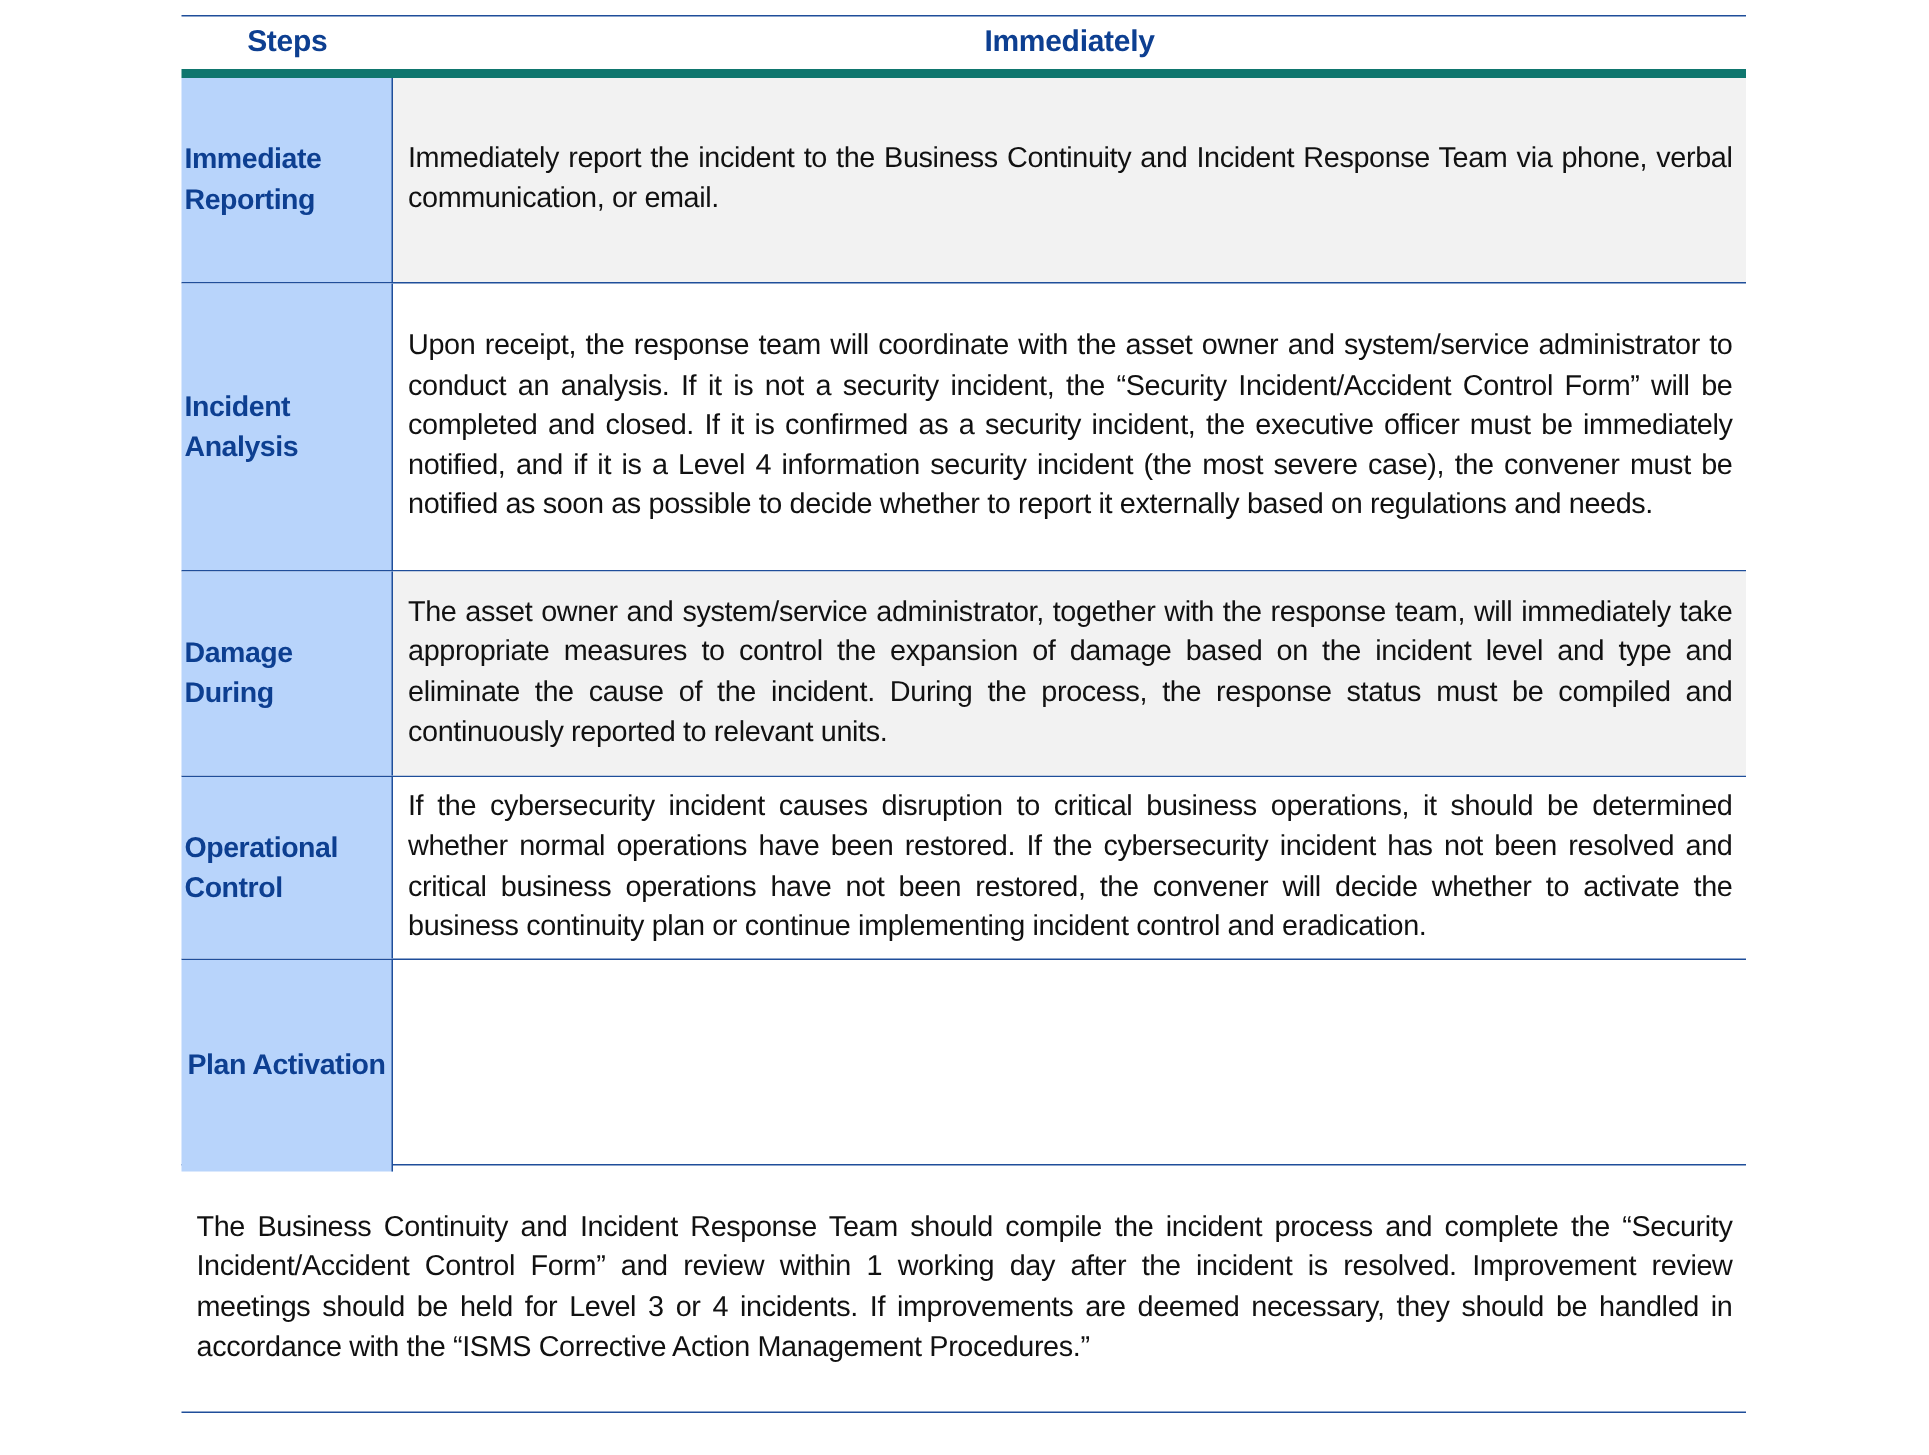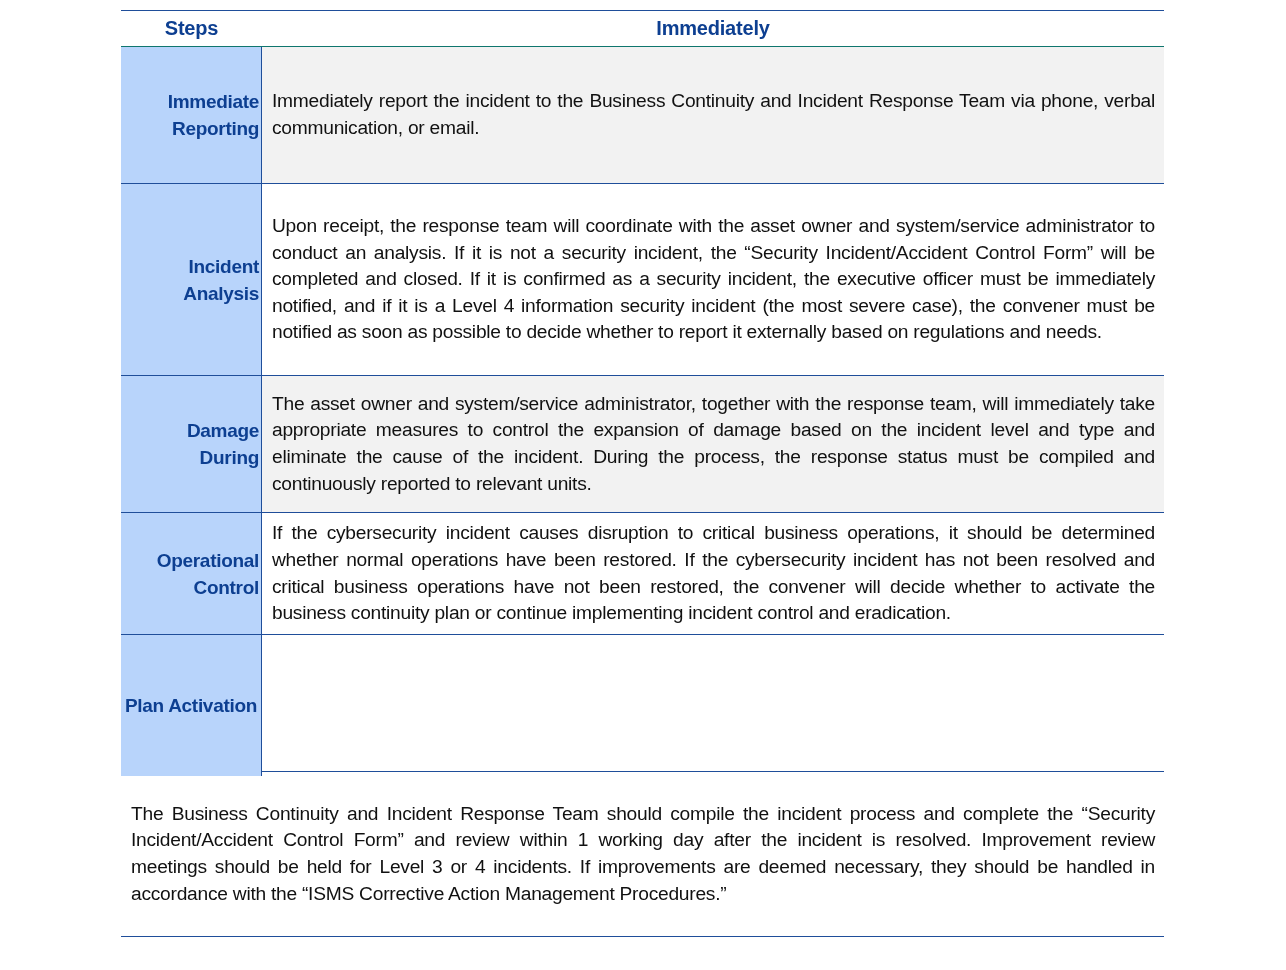--- a/index.html
+++ b/index.html
@@ -17,21 +17,21 @@
     .table {
       position: absolute;
       left: 121px;
       top: 10px;
       width: 1043px;
       border-top: 1px solid #1f4e9a;
     }
     .header-row {
       display: flex;
       height: 35px;
-      border-bottom: 1px solid #0f766e;
+      border-bottom: 6px solid #0f766e;
     }
     .header-cell {
       display: flex;
       align-items: center;
       justify-content: center;
       color: #0d3f91;
       font-weight: bold;
       font-size: 20px;
       letter-spacing: -0.2px;
     }
@@ -40,21 +40,21 @@
     .row {
       display: flex;
       border-bottom: 1px solid #1f4e9a;
     }
     .step-cell {
       background: #b8d4fb;
       border-right: 1px solid #1f4e9a;
       display: flex;
       align-items: center;
       justify-content: center;
-      text-align: right;
+      text-align: left;
       color: #0d3f91;
       font-weight: bold;
       font-size: 19px;
       line-height: 27px;
       box-sizing: border-box;
       padding: 0 2px;
       letter-spacing: -0.3px;
     }
     .desc-cell {
       display: flex;

